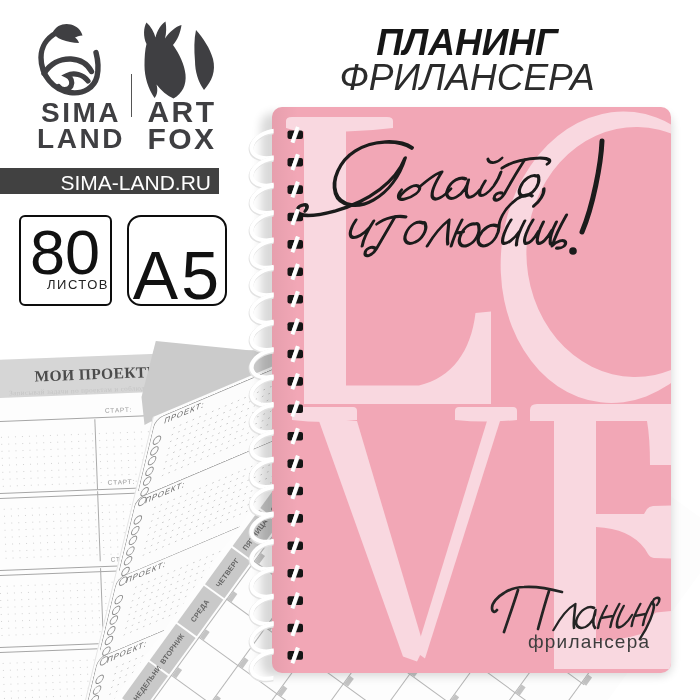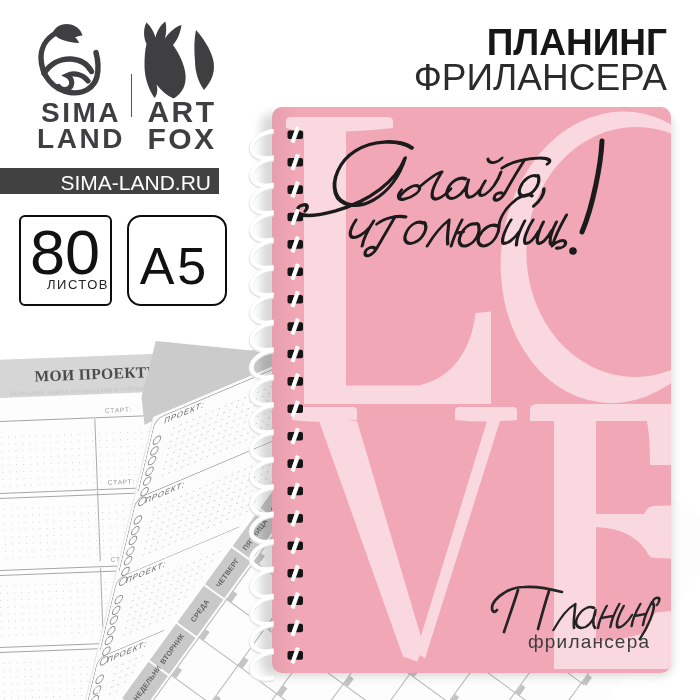--- a/index.html
+++ b/index.html
@@ -156,24 +156,24 @@
 
 <div class="abs" style="left:0;top:168px;width:219px;height:26px;background:#414141;">
   <div class="abs" style="right:8px;top:3px;font-size:21px;color:#fff;letter-spacing:0px;">SIMA-LAND.RU</div>
 </div>
 
 <div class="abs" style="left:19px;top:215px;width:93px;height:91px;border:2.6px solid #0d0d0d;border-radius:6px;box-sizing:border-box;">
   <div class="abs" style="left:0;top:-1px;width:88px;text-align:center;font-size:63px;color:#111;">80</div>
   <div class="abs" style="left:0;top:60px;width:88px;text-align:right;font-size:13px;color:#222;letter-spacing:1.5px;">ЛИСТОВ</div>
 </div>
 <div class="abs" style="left:127px;top:215px;width:100px;height:91px;border:2.6px solid #0d0d0d;border-radius:14px;box-sizing:border-box;">
-  <div class="abs" style="left:-2px;top:19px;width:95px;text-align:center;font-size:52px;color:#111;letter-spacing:3px;">A5</div>
-</div>
-
-<div class="abs" style="right:33px;top:25px;width:400px;text-align:right;color:#161616;">
+  <div class="abs" style="left:-2px;top:19px;width:95px;text-align:right;font-size:68px;color:#111;letter-spacing:3px;">A5</div>
+</div>
+
+<div class="abs" style="right:33px;top:25px;width:400px;text-align:center;color:#161616;font-style:italic;">
   <div style="font-size:37px;font-weight:bold;letter-spacing:0px;line-height:35px;">ПЛАНИНГ</div>
   <div style="font-size:37px;font-weight:normal;letter-spacing:0px;line-height:35px;color:#2b2b2b;">ФРИЛАНСЕРА</div>
 </div>
 
 <svg class="abs" style="left:0;top:0" width="700" height="700" viewBox="0 0 700 700">
  <defs>
   <clipPath id="cover">
         <rect x="272" y="107" width="399" height="566" rx="10"></rect>
       </clipPath>
   <clipPath id="leftofcover">

